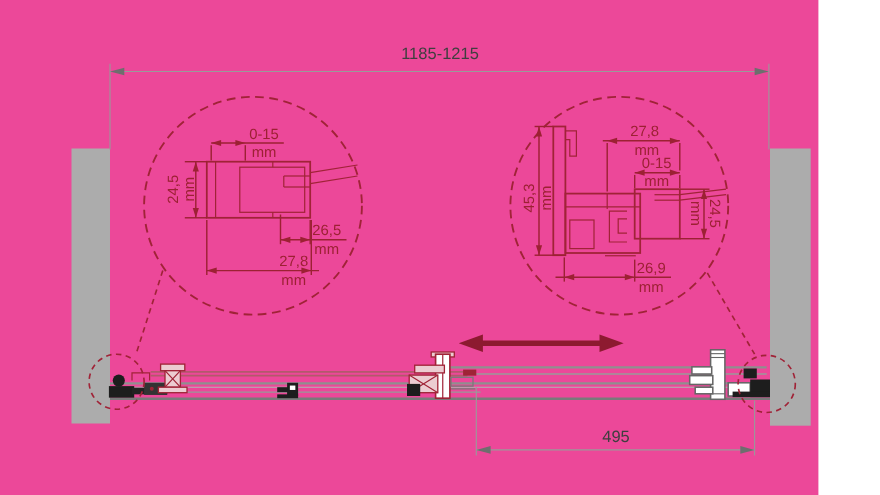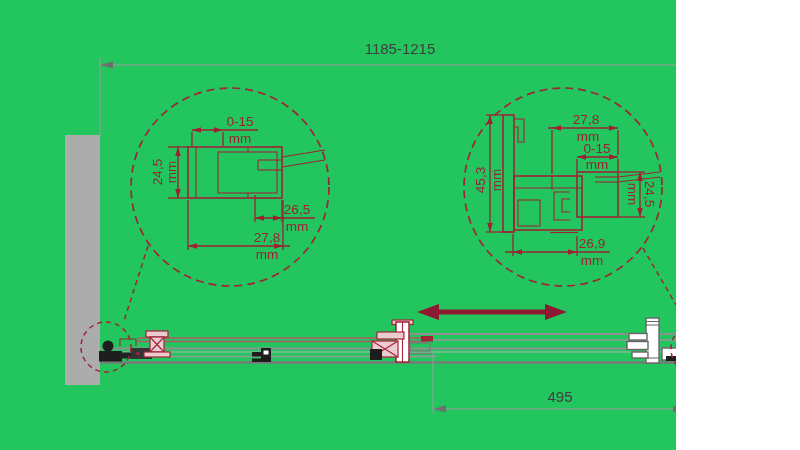--- a/index.html
+++ b/index.html
@@ -1,16 +1,16 @@
 <!DOCTYPE html>
 <html><head>
 <meta charset="utf-8">
 <style>
   html,body{margin:0;padding:0;background:#ffffff;}
-  .stage{position:relative;width:676px;height:450px;background:#22c55e;overflow:hidden;
+  .stage{position:relative;width:744px;height:450px;background:#ec4899;overflow:hidden;
          font-family:"Liberation Sans", sans-serif;}
   svg{display:block;}
   .dim-main{font:15px "Liberation Sans",sans-serif;fill:#3f3f3f;}
   .dim-red{font:13.5px "Liberation Sans",sans-serif;fill:#9c2133;}
   .mline{stroke:#9c2133;stroke-width:1.3;fill:none;}
   .mprof{stroke:#a02337;stroke-width:1.6;fill:none;}
   .mprof2{stroke:#a02337;stroke-width:1.1;fill:none;}
   .gline{stroke:#9a9a9a;stroke-width:1;fill:none;}
   .dash-big{stroke:#a02337;stroke-width:1.7;fill:none;stroke-dasharray:8 5;}
   .dash-small{stroke:#a02337;stroke-width:1.5;fill:none;stroke-dasharray:5 4;}

